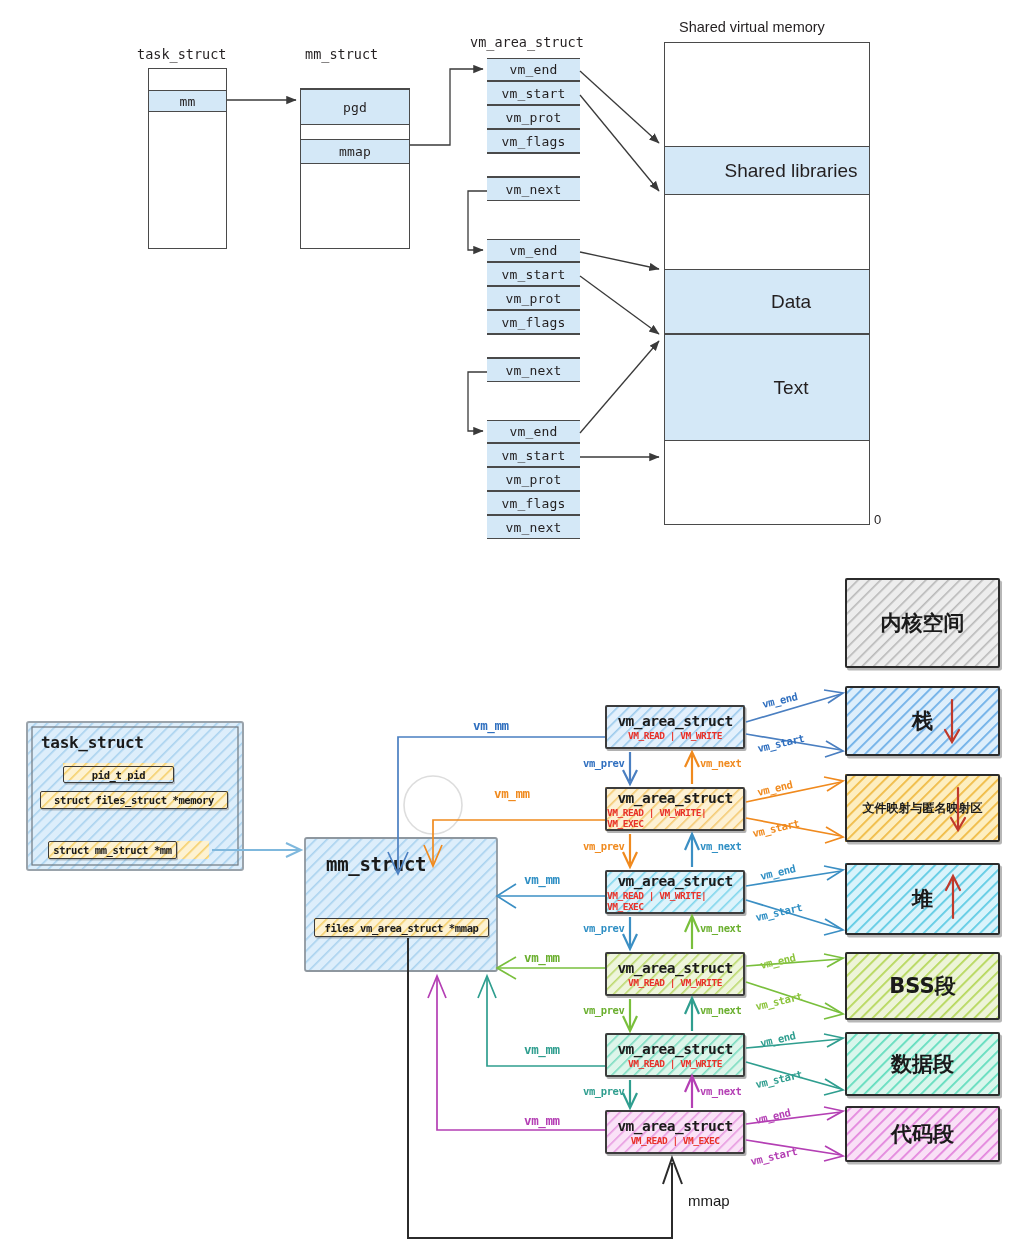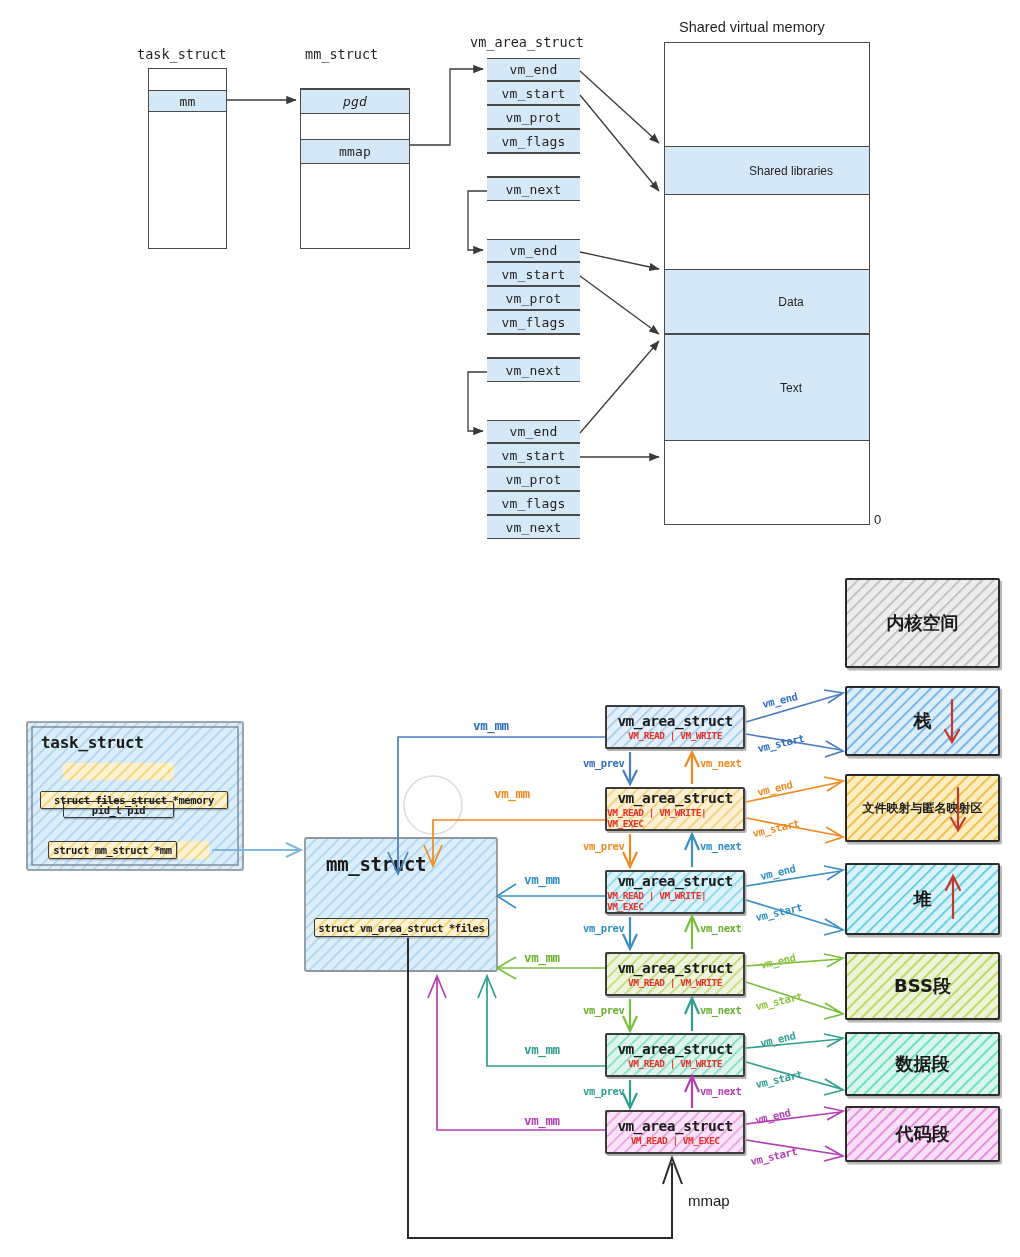--- a/index.html
+++ b/index.html
@@ -22,21 +22,21 @@
     background:#d4e8f7;
     font-family:"DejaVu Sans Mono","Liberation Mono", monospace;
     font-size:13px; color:#231f20;
     display:flex; align-items:center; justify-content:center;
     letter-spacing:0.2px;
   }
   .pvcell {
     position:absolute; left:0; right:0;
     border-top:1.2px solid #4a4a4a; border-bottom:1.2px solid #4a4a4a;
     background:#d4e8f7;
-    font-family:"Liberation Sans", sans-serif; font-size:12px; color:#231f20;
+    font-family:"Liberation Sans", sans-serif; font-size:19px; color:#231f20;
     display:flex; align-items:center; justify-content:center;padding-left:48px;
   }
   .zero-lbl { font-family:"Liberation Sans", sans-serif; font-size:13px; color:#231f20; }
 
   .struct-title { font-family:"DejaVu Sans Mono","Liberation Mono", monospace;
                   font-size:16px; color:#1a1a1a; font-weight:bold; letter-spacing:-0.3px;}
   .field-box { position:absolute; border:1.6px solid #3a3a3a; border-radius:2px;
                display:flex; align-items:center; justify-content:center;
                font-family:"DejaVu Sans Mono","Liberation Mono", monospace;
                font-size:10.5px; color:#1a1a1a; font-weight:bold; letter-spacing:-0.4px;
@@ -47,21 +47,21 @@
              display:flex; flex-direction:column; align-items:center; justify-content:center; }
   .vma-name { font-family:"DejaVu Sans Mono","Liberation Mono", monospace;
               font-size:14.5px; color:#1a1a1a; font-weight:bold; letter-spacing:-0.5px; }
   .vma-flags { font-family:"DejaVu Sans Mono","Liberation Mono", monospace;
                font-size:9.5px; color:#e8322a; font-weight:bold; letter-spacing:-0.5px; margin-top:1px;}
 
   .mem-box { position:absolute; border:2.2px solid #2b2b2b; border-radius:2px;
              box-shadow:2px 2.5px 0 rgba(50,50,50,0.35);
              display:flex; align-items:center; justify-content:center; }
   .mem-label { font-family:"DejaVu Sans","Liberation Sans", sans-serif;
-               font-size:18px; color:#1a1a1a; font-weight:bold; }
+               font-size:21px; color:#1a1a1a; font-weight:bold; }
   .mem-label.sm { font-size:12px; }
 
   .edge-lbl { position:absolute; font-family:"DejaVu Sans Mono","Liberation Mono", monospace;
               font-size:12.5px; font-weight:bold; white-space:nowrap; letter-spacing:-0.4px; }
   .edge-lbl.small { font-size:10.5px; }
   .mmap-lbl { position:absolute; font-family:"Liberation Sans", sans-serif;
               font-size:15px; color:#1a1a1a; }
 
   svg.ov { position:absolute; left:0; top:0; width:1020px; height:1257px;
            pointer-events:none; overflow:visible; }
@@ -141,21 +141,21 @@
 <div class="abs t-title" style="left:137px; top:46px;">task_struct</div>
 <div class="abs t-title" style="left:305px; top:46px;">mm_struct</div>
 <div class="abs t-title" style="left:470px; top:34px;">vm_area_struct</div>
 <div class="abs pv-title" style="left:679px; top:19px;">Shared virtual memory</div>
 
 <div class="abs outer-box" style="left:148px; top:68px; width:79px; height:181px;">
   <div class="cell" style="top:21px; height:22px;">mm</div>
 </div>
 
 <div class="abs outer-box" style="left:300px; top:88px; width:110px; height:161px;">
-  <div class="cell" style="top:0px; height:25px;font-style:italic;">pgd</div>
+  <div class="cell" style="top:0px; height:36px;">pgd</div>
   <div class="cell" style="top:50px; height:25px;">mmap</div>
 </div>
 
 <div class="abs" style="left:487px; top:58px; width:93px; height:147px;">
   <div class="cell" style="top:0px;   height:23px;">vm_end</div>
   <div class="cell" style="top:23px;  height:24px;">vm_start</div>
   <div class="cell" style="top:47px;  height:24px;">vm_prot</div>
   <div class="cell" style="top:71px;  height:24px;">vm_flags</div>
   <div class="cell" style="top:95px;  height:24px; background:#fff;"></div>
   <div class="cell" style="top:119px; height:24px;">vm_next</div>
@@ -213,32 +213,32 @@
 <svg class="ov" aria-hidden="true">
   <rect x="27" y="722" width="216" height="148" fill="url(#h-blue)" stroke="#9aa3ab" stroke-width="2" rx="2"></rect>
   <rect x="32" y="727" width="206" height="138" fill="none" stroke="#6f7880" stroke-width="1.2"></rect>
 </svg>
 <div class="abs struct-title" style="left:41px; top:733px;">task_struct</div>
 <svg class="ov" aria-hidden="true">
   <rect x="63" y="763" width="111" height="17" fill="url(#h-yellow)"></rect>
   <rect x="40" y="791" width="188" height="18" fill="url(#h-yellow)"></rect>
   <rect x="48" y="841" width="161" height="18" fill="url(#h-yellow)"></rect>
 </svg>
-<div class="field-box" style="left:63px; top:801px; width:111px; height:17px;">pid_t  pid</div>
+<div class="field-box" style="left:63px; top:766px; width:111px; height:17px;">pid_t  pid</div>
 <div class="field-box" style="left:40px; top:791px; width:188px; height:18px;">struct files_struct *memory</div>
 <div class="field-box" style="left:48px; top:841px; width:129px; height:18px;">struct mm_struct  *mm</div>
 
 <svg class="ov" aria-hidden="true">
   <rect x="305" y="838" width="192" height="133" fill="url(#h-blue)" stroke="#8e979f" stroke-width="1.8" rx="2"></rect>
 </svg>
 <div class="abs struct-title" style="left:326px; top:853px; font-size:19px;">mm_struct</div>
 <svg class="ov" aria-hidden="true">
   <rect x="314" y="918" width="175" height="19" fill="url(#h-yellow)"></rect>
 </svg>
-<div class="field-box" style="left:314px; top:918px; width:175px; height:19px;">struct vm_area_struct *files</div>
+<div class="field-box" style="left:314px; top:918px; width:175px; height:19px;">files vm_area_struct *mmap</div>
 
 <svg class="ov" aria-hidden="true">
   <rect x="605" y="705" width="140" height="44" fill="url(#h-v0)"></rect>
   <rect x="605" y="787" width="140" height="44" fill="url(#h-v1)"></rect>
   <rect x="605" y="870" width="140" height="44" fill="url(#h-v2)"></rect>
   <rect x="605" y="952" width="140" height="44" fill="url(#h-v3)"></rect>
   <rect x="605" y="1033" width="140" height="44" fill="url(#h-v4)"></rect>
   <rect x="605" y="1110" width="140" height="44" fill="url(#h-v5)"></rect>
 </svg>
 

